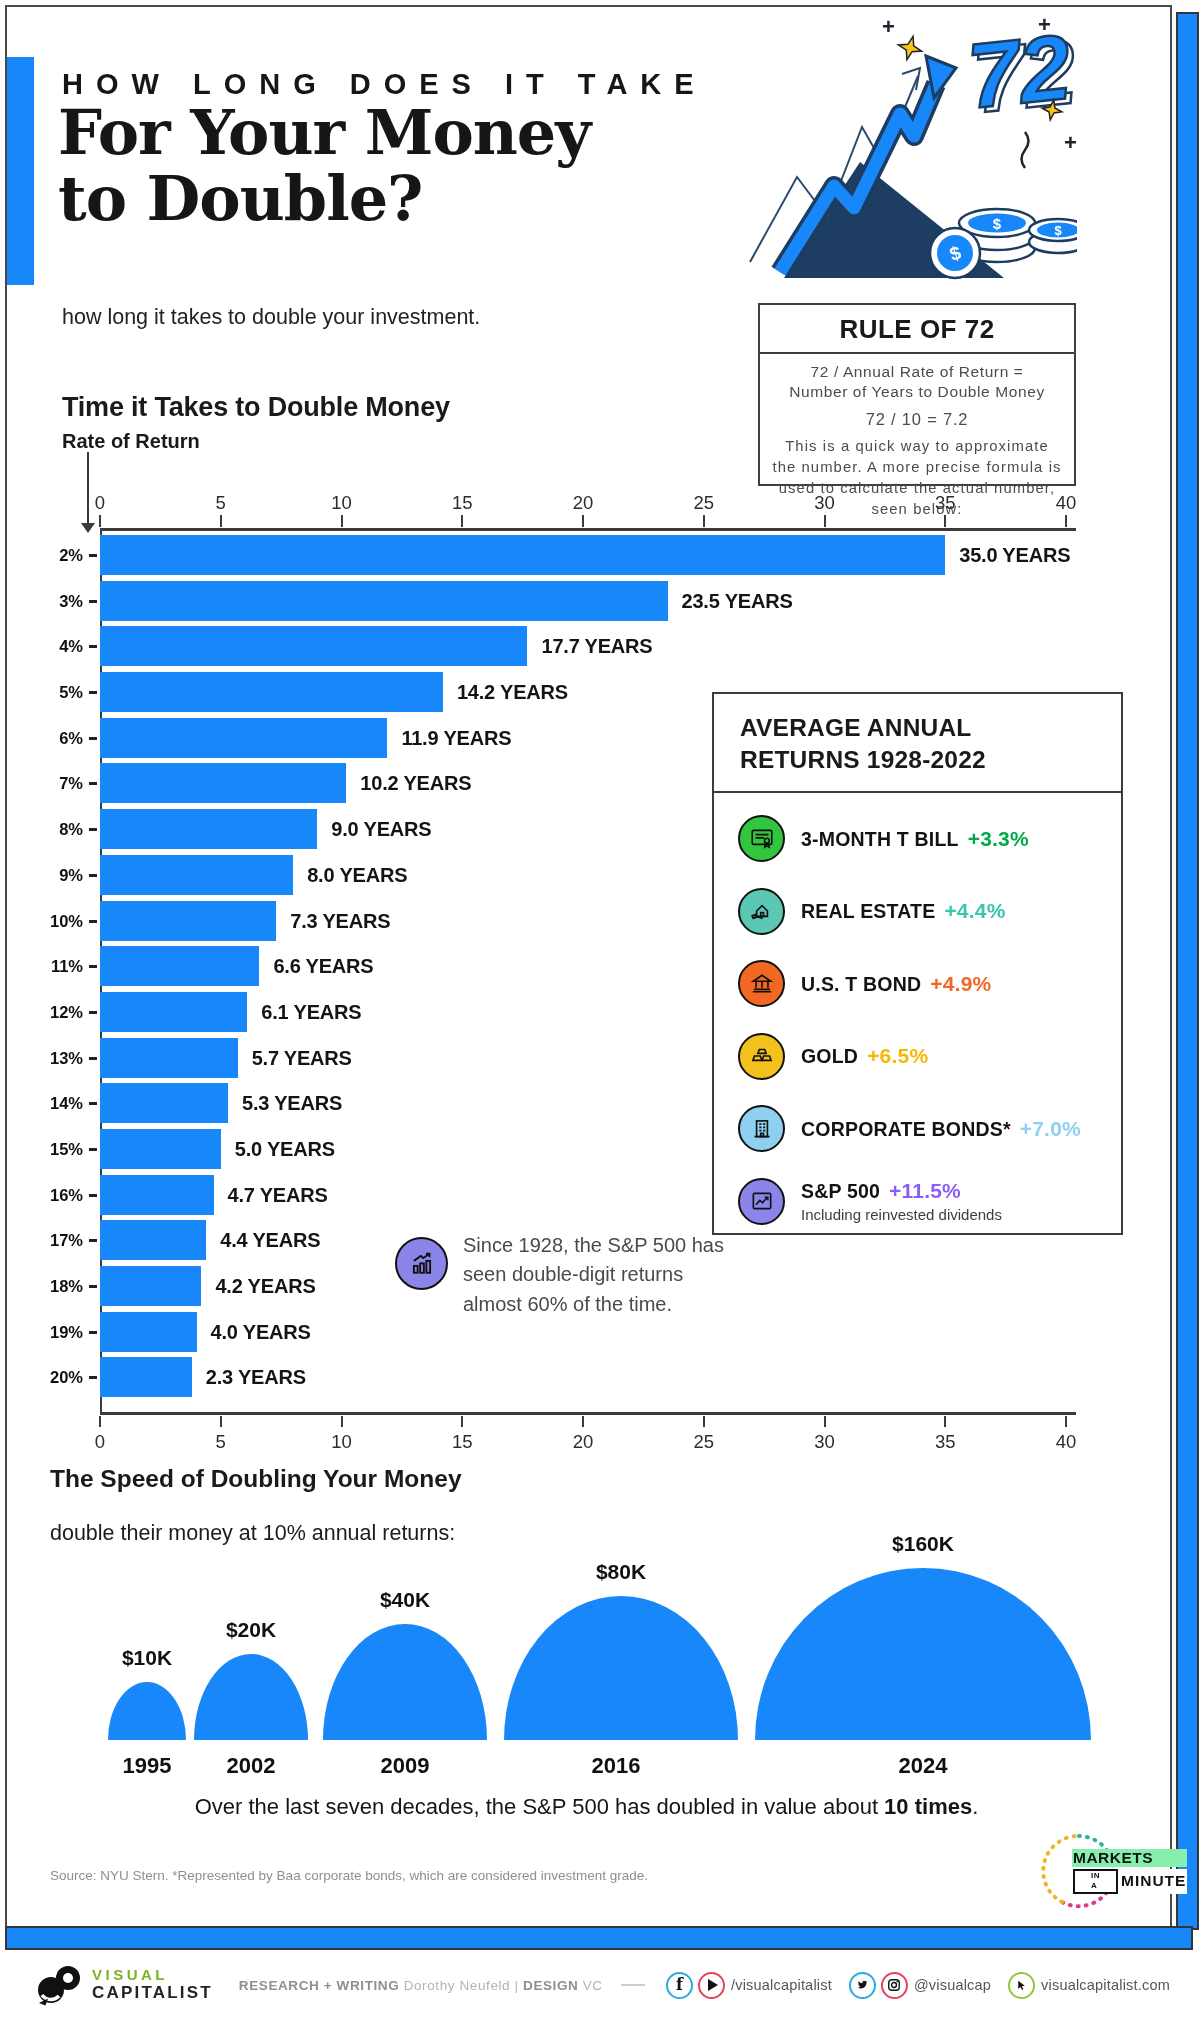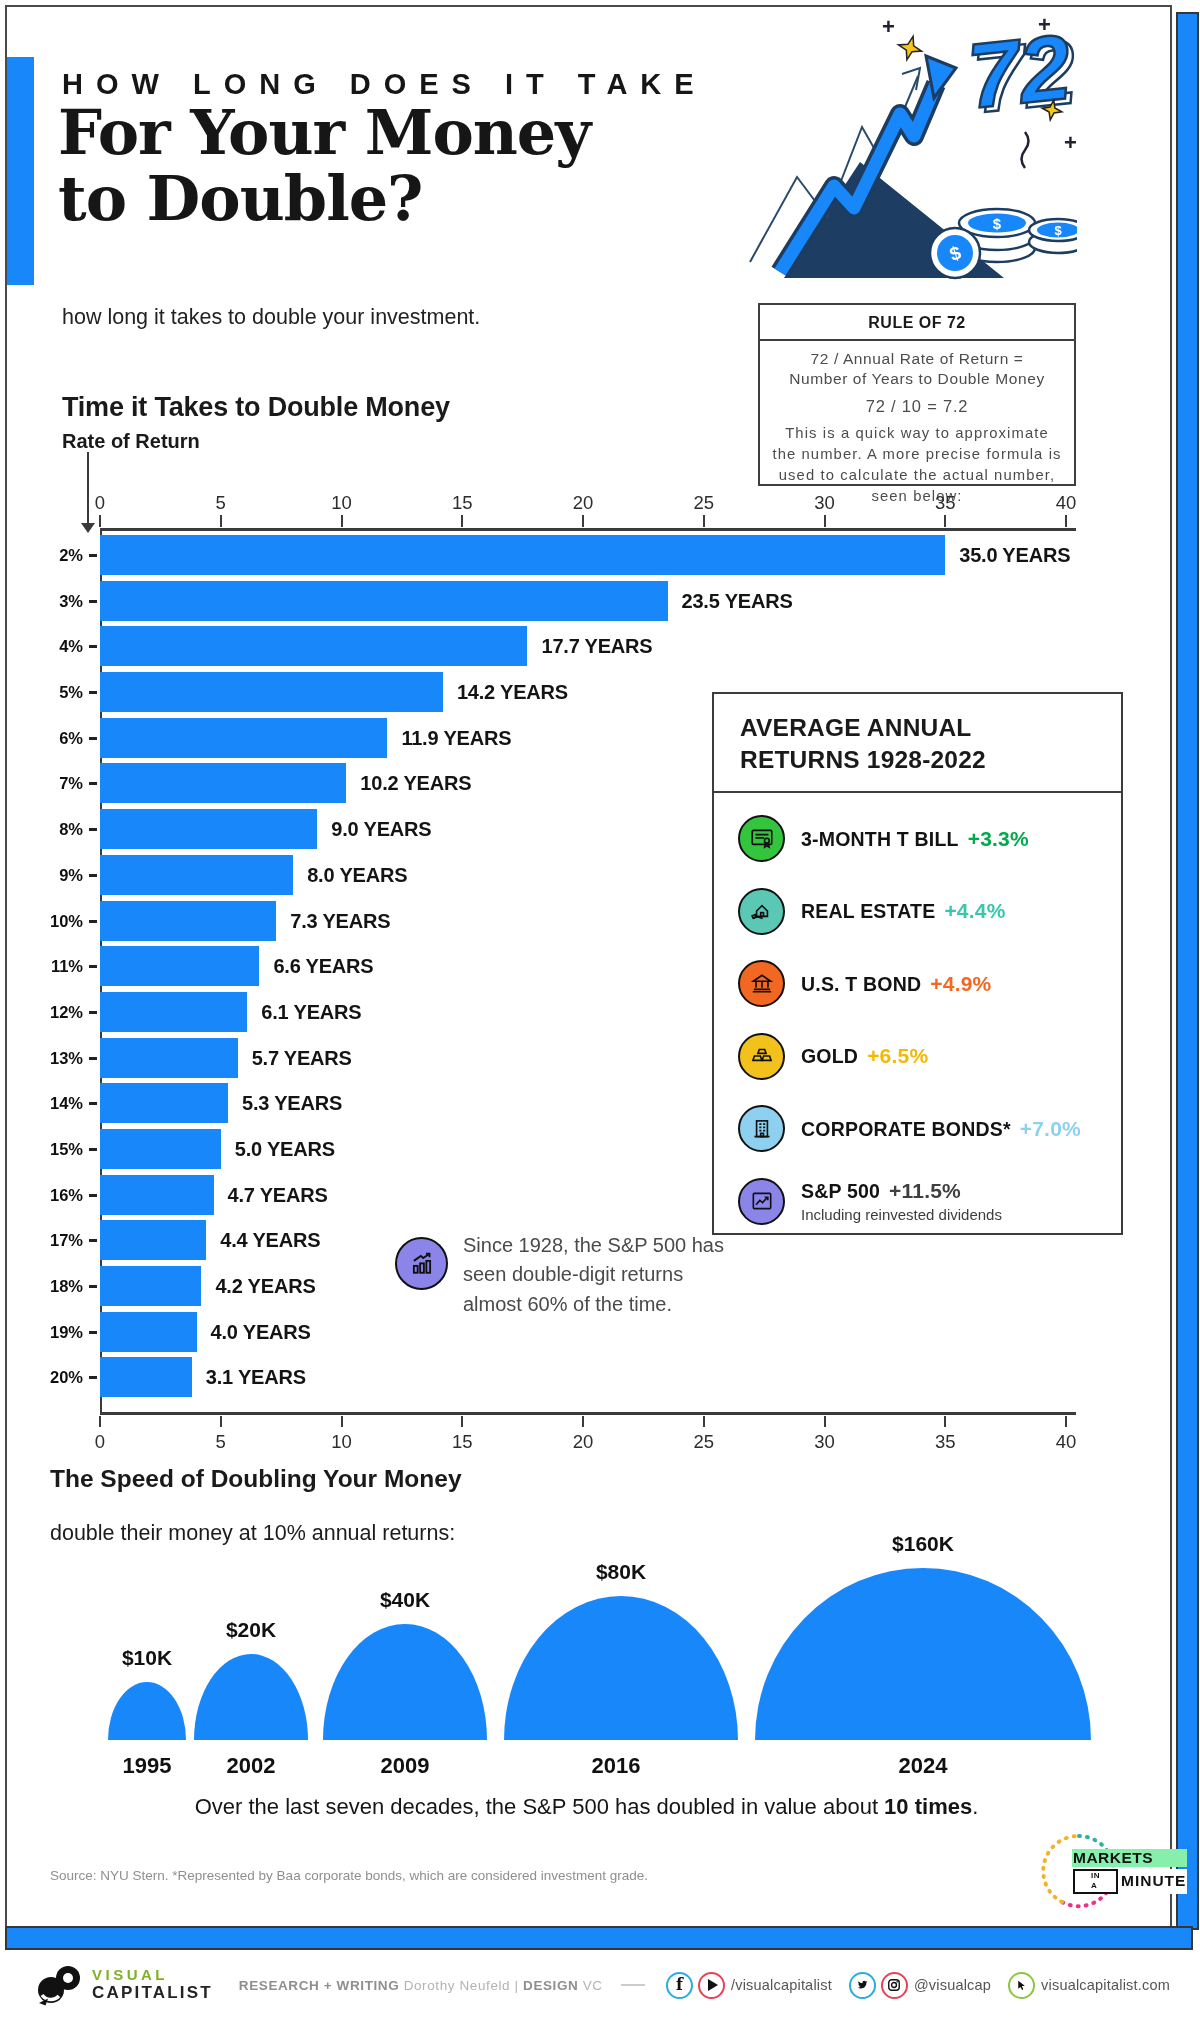--- a/index.html
+++ b/index.html
@@ -10,21 +10,21 @@
   .poster-border{left:5px;top:5px;width:1163px;height:1921px;border:2px solid #4a4a4a;}
   .side-strip{left:1176px;top:12px;width:19px;height:1914px;border:2px solid #35363a;}
   .bottom-strip{left:5px;top:1926px;width:1188px;height:24px;border:2px solid #35363a;box-sizing:border-box;}
   .accent-rect{left:7px;top:57px;width:27px;height:228px;}
   
   .eyebrow{left:62px;top:68px;font-size:29px;font-weight:700;letter-spacing:13px;white-space:nowrap;color:#161616;}
   .main-title{left:58px;top:100px;font-family:"DejaVu Serif",serif;font-size:62px;font-weight:700;line-height:1.07;letter-spacing:-1px;color:#161616;}
   .intro{left:62px;top:301px;font-size:21.5px;line-height:1.5;color:#222222;}
   
   .rule-box{left:758px;top:303px;width:318px;height:183px;border:2px solid #3f3f3f;box-sizing:border-box;text-align:center;}
-  .rule-title{font-size:16px;font-weight:800;padding:9px 0 7px;border-bottom:2px solid #3f3f3f;letter-spacing:.5px;}
+  .rule-title{font-size:26px;font-weight:800;padding:9px 0 7px;border-bottom:2px solid #3f3f3f;letter-spacing:.5px;}
   .rule-body{padding:8px 12px 0;}
   .rule-f1,.rule-f2{font-size:15.5px;color:#4c4c4c;letter-spacing:.6px;line-height:1.3;}
   .rule-ex{font-size:16.5px;color:#4c4c4c;margin:8px 0 7px;letter-spacing:.8px;}
   .rule-note{font-size:14.8px;color:#4c4c4c;letter-spacing:1.1px;line-height:1.42;}
   
   .chart-title{left:62px;top:392px;font-size:27px;font-weight:800;letter-spacing:-.2px;}
   .chart-ylabel{left:62px;top:430px;font-size:20px;font-weight:700;}
   .ylabel-arrow-line{left:87px;top:452px;width:2px;height:72px;background:#3a3a3a;}
   .ylabel-arrow-head{left:81px;top:523px;width:0;height:0;border-left:7px solid transparent;border-right:7px solid transparent;border-top:10px solid #3a3a3a;}
   .chart{left:100px;top:528px;width:1000px;height:940px;}
@@ -310,21 +310,21 @@
         <div class="barRow">
           <div class="rateLbl">19%</div>
           <div class="rateDash"></div>
           <div class="bar" style="width: 96.6px; background: rgb(23, 135, 250);"></div>
           <div class="barVal" style="left: 110.6px;">4.0 YEARS</div>
         </div>
         <div class="barRow">
           <div class="rateLbl">20%</div>
           <div class="rateDash"></div>
           <div class="bar" style="width: 91.77px; background: rgb(23, 135, 250);"></div>
-          <div class="barVal" style="left: 105.77px;">3.1 YEARS</div>
+          <div class="barVal" style="left: 105.77px;">2.3 YEARS</div>
         </div>
       </div>
   </div>
 
   <div class="abs panel">
     <div class="panelHead">
       <div>AVERAGE ANNUAL</div>
       <div>RETURNS 1928-2022</div>
     </div>
     <div class="panelRows">
@@ -410,21 +410,21 @@
         <div class="retIcon" style="background: rgb(139, 133, 233);">
           <svg width="26" height="26" viewBox="0 0 24 24" fill="none" stroke="#101010" stroke-width="1.5">
             <rect x="4" y="5" width="16" height="14" rx="1"></rect>
             <polyline points="6.5,15.5 10,11.5 12.5,13.5 17,8.5"></polyline>
             <path d="M14.5 8.5h2.8v2.8"></path>
           </svg>
         </div>
         <div class="retText">
           <div class="retLine">
             <span class="retLabel">S&amp;P 500</span>
-            <span class="retVal" style="color: #404040;">+11.5%</span>
+            <span class="retVal" style="color: #8b5cf6;">+11.5%</span>
           </div>
           <div class="retNote">Including reinvested dividends</div>
         </div>
       </div>
     </div>
   </div>
 
   <div class="abs calloutIcon" style="background: rgb(139, 133, 233);">
     <svg width="30" height="30" viewBox="0 0 24 24" fill="none" stroke="#101010" stroke-width="1.5">
       <rect x="5.5" y="13.5" width="3" height="5.5"></rect>

